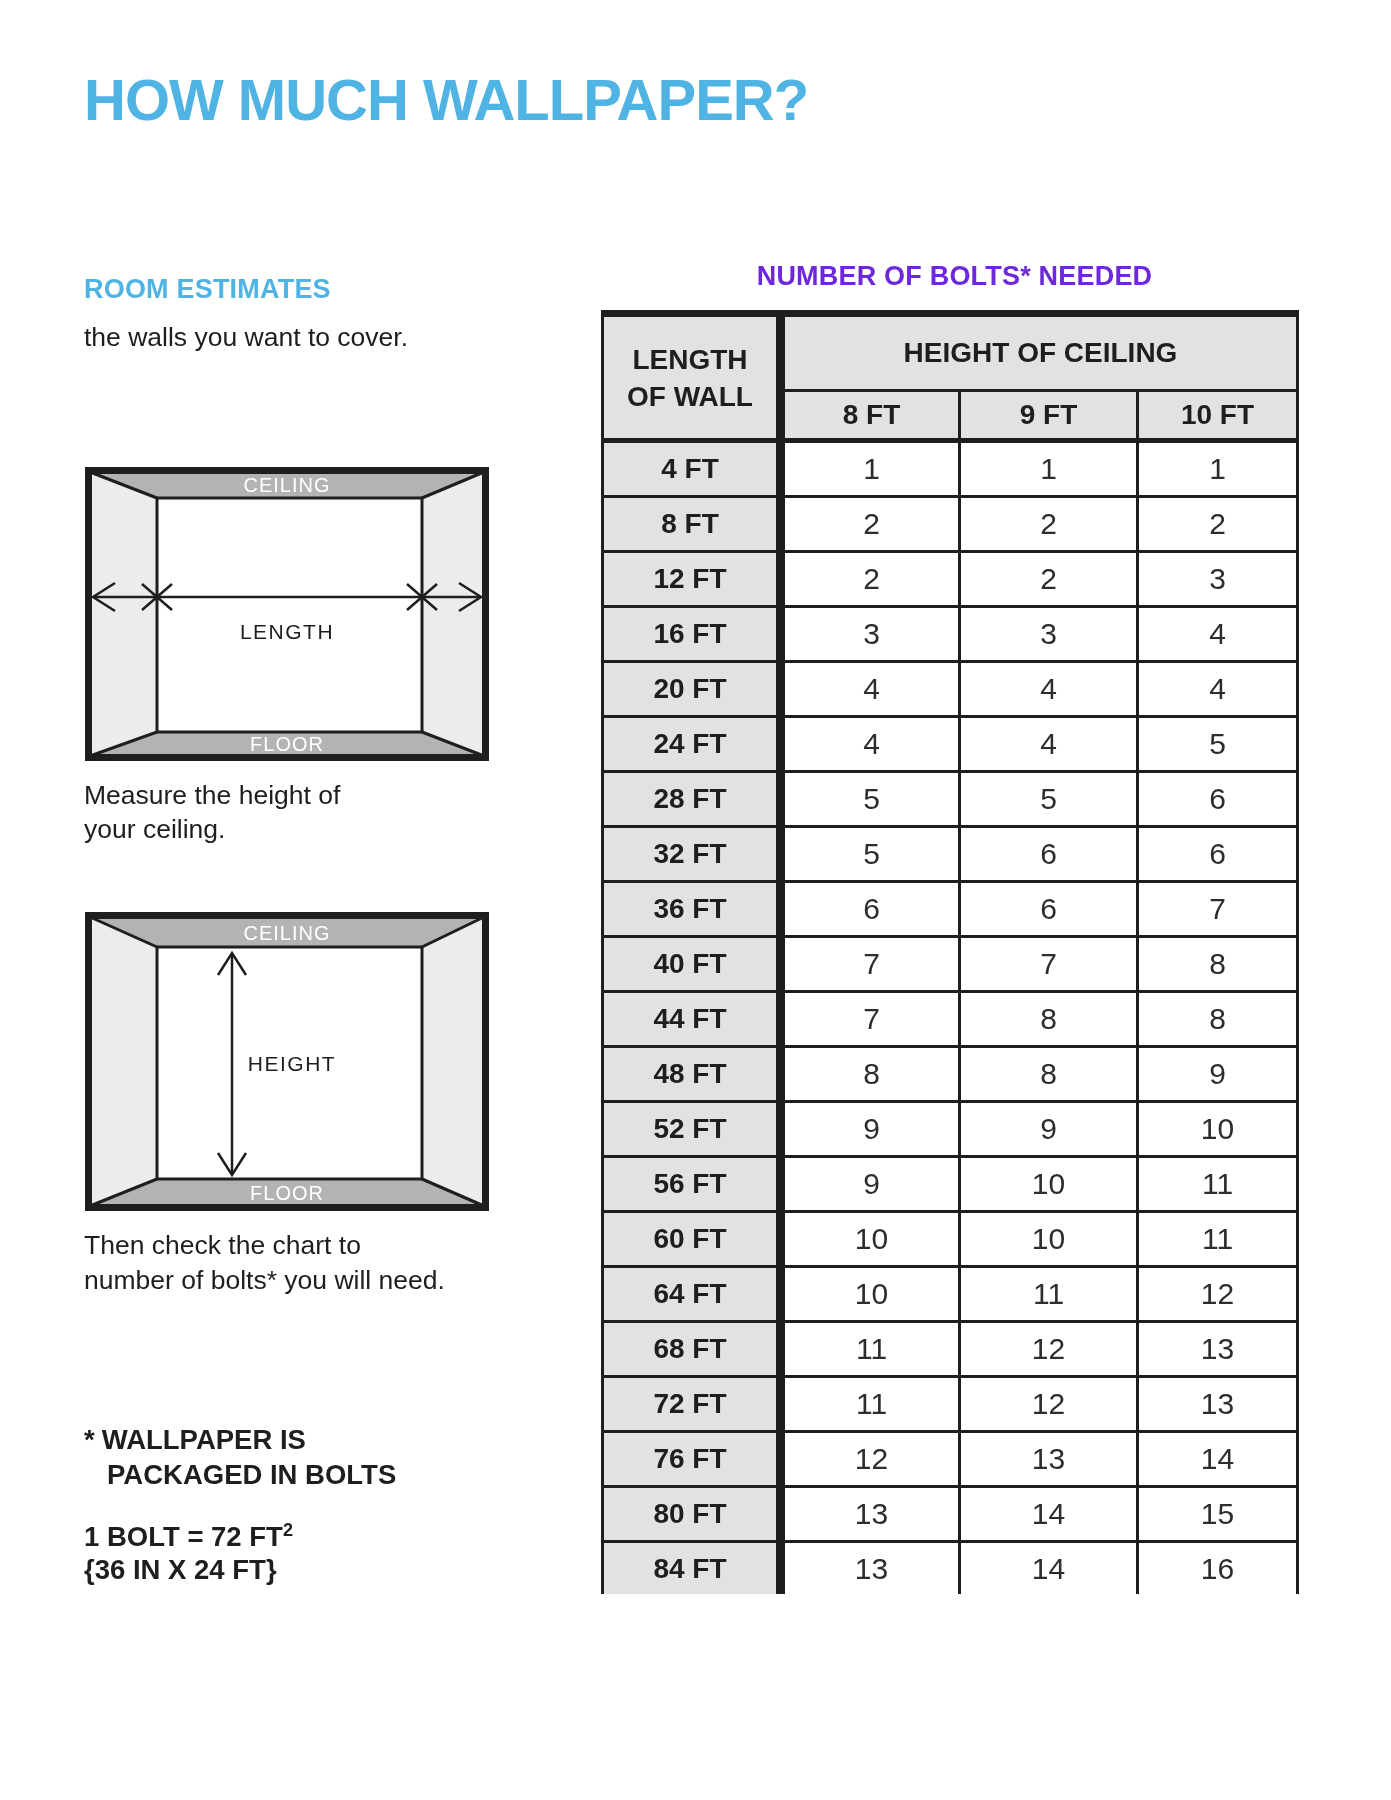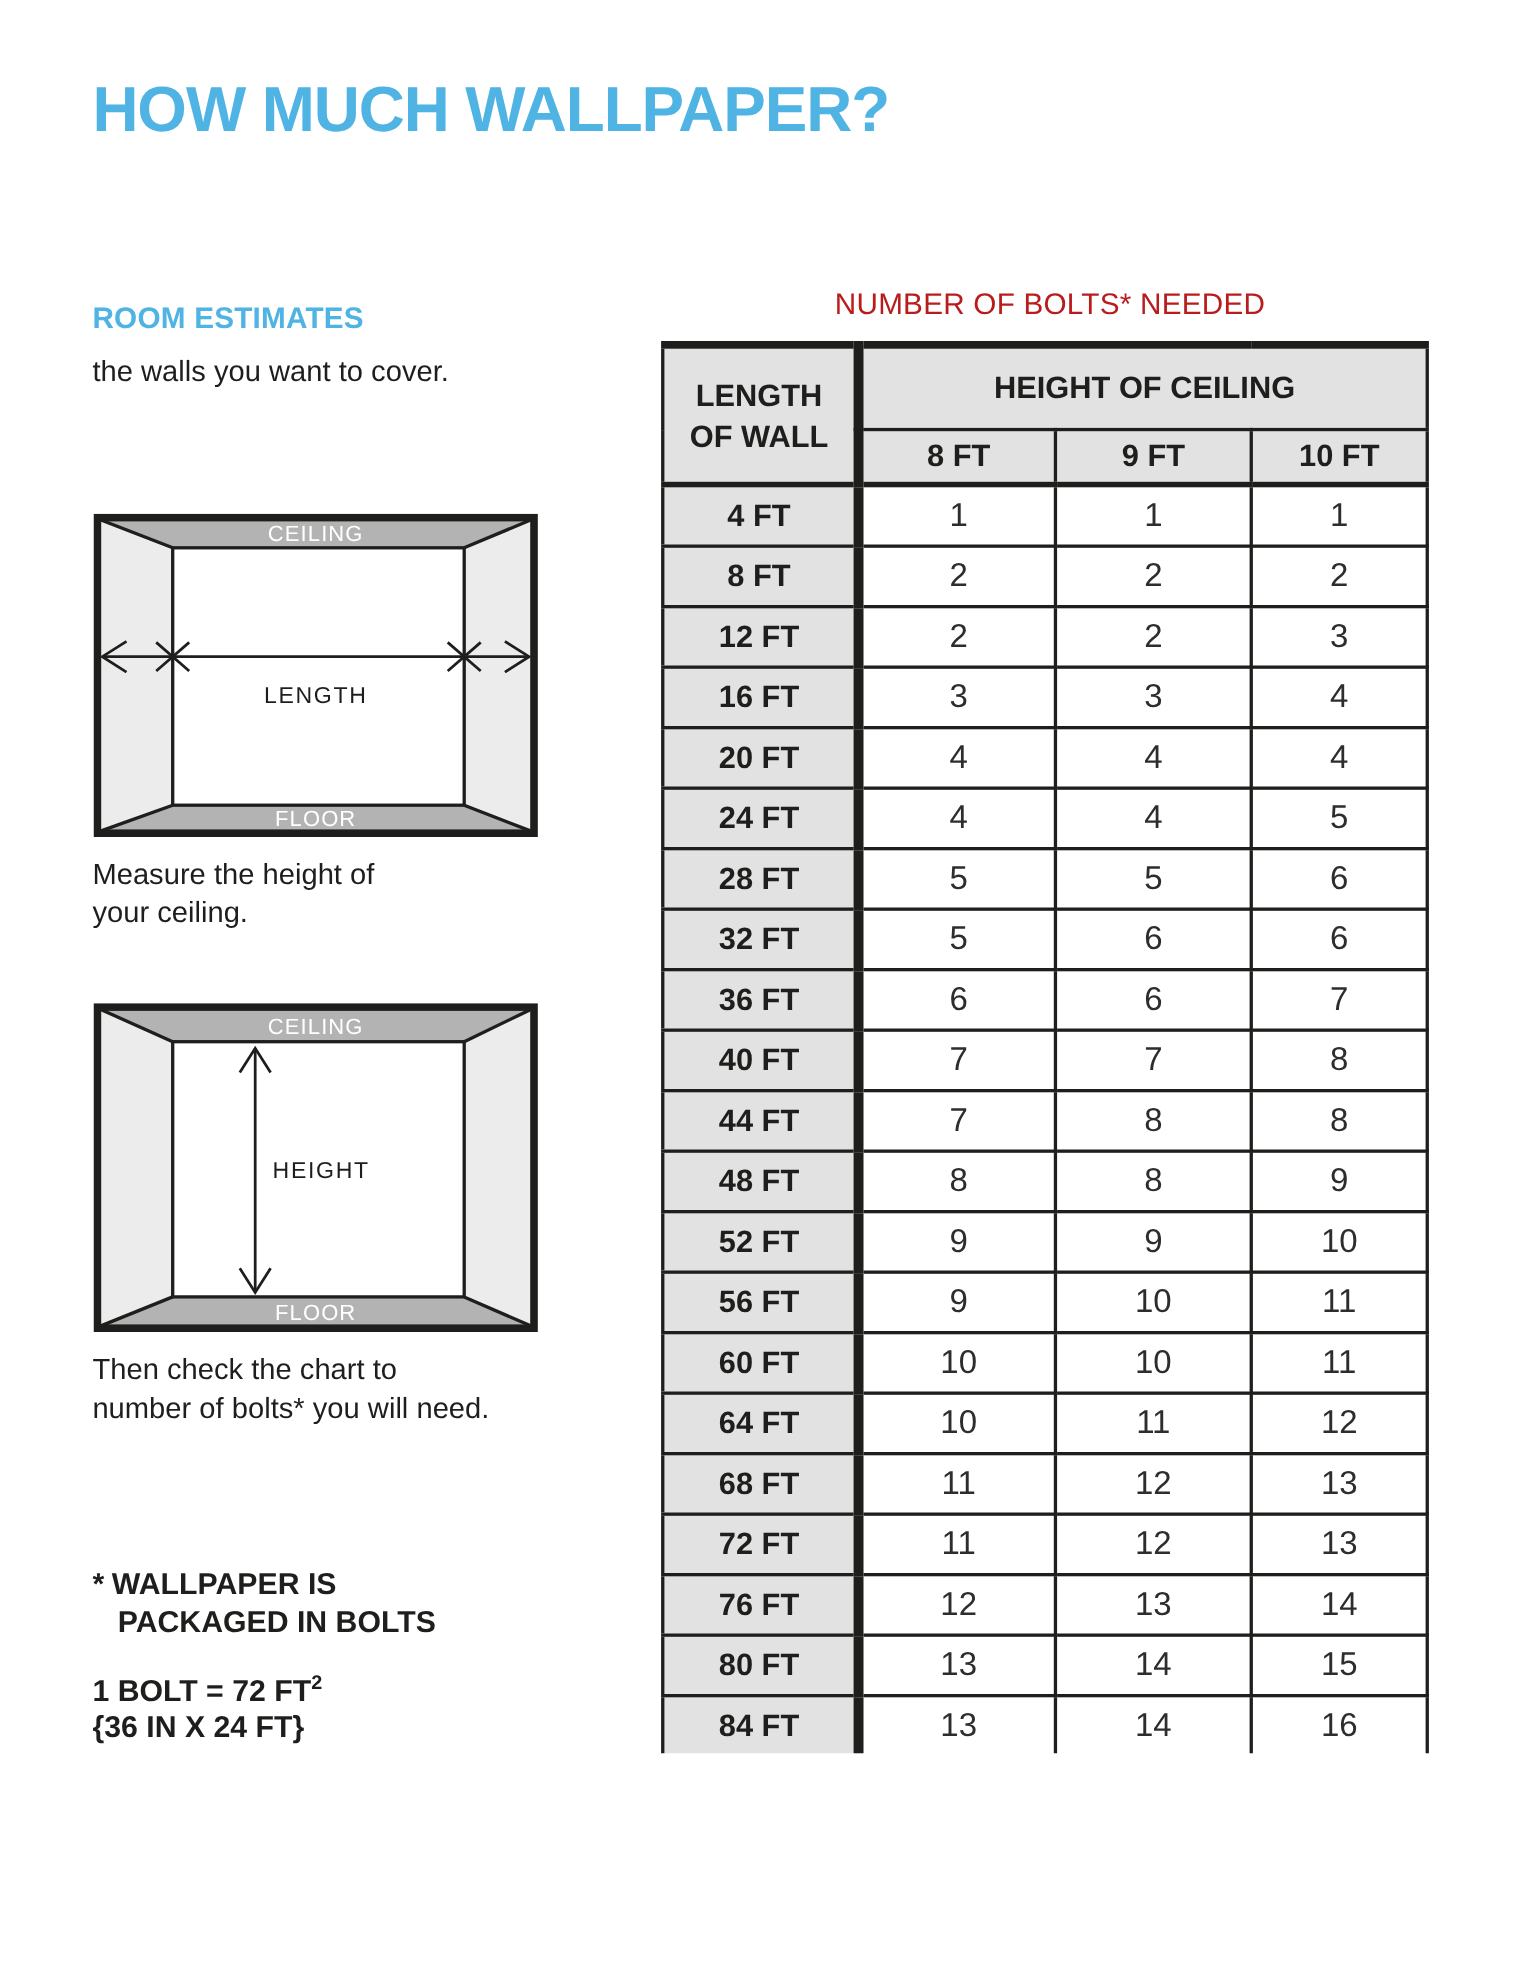--- a/index.html
+++ b/index.html
@@ -12,21 +12,21 @@
   .para{left:84px;font-size:26.5px;line-height:35px;color:#1e1e1c;}
   .para-2{line-height:34px;}
 
   .footnote{left:84px;top:1422px;font-size:27.5px;font-weight:bold;line-height:35px;}
   .footnote .indent{padding-left:23px;}
   .footnote .star{display:inline-block;margin-right:7px;}
   .boltinfo{left:84px;top:1520px;font-size:27.5px;font-weight:bold;line-height:33px;}
   .boltinfo sup{font-size:18px;vertical-align:super;line-height:0;}
 
   .table-heading{left:601px;top:261px;width:707px;text-align:center;
-                 font-size:27px;font-weight:normal;color:#b91c1c;letter-spacing:0.2px;}
+                 font-size:27px;font-weight:bold;color:#6d28d9;letter-spacing:0.2px;}
 
   table.bolts{position:absolute;left:601px;top:310px;border-collapse:collapse;table-layout:fixed;
               border-top:7px solid #1e1e1c;border-bottom:7px solid #1e1e1c;
               border-left:3px solid #1e1e1c;border-right:3px solid #1e1e1c;}
   table.bolts th, table.bolts td{padding:0;text-align:center;vertical-align:middle;}
   table.bolts th{background:#e2e2e2;font-weight:bold;font-size:28px;color:#1e1e1c;}
   table.bolts td{background:#ffffff;font-weight:normal;font-size:30px;color:#2d2d2d;
                  border:3px solid #1e1e1c;}
   th.rowhead-col{border-right:9px solid #1e1e1c;border-bottom:5px solid #1e1e1c;
                  font-size:29px;line-height:37px;}

